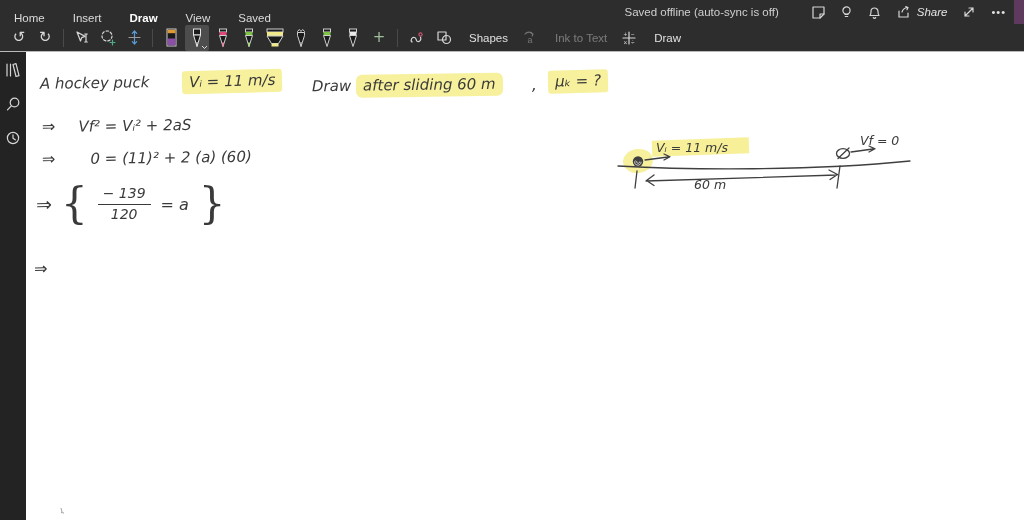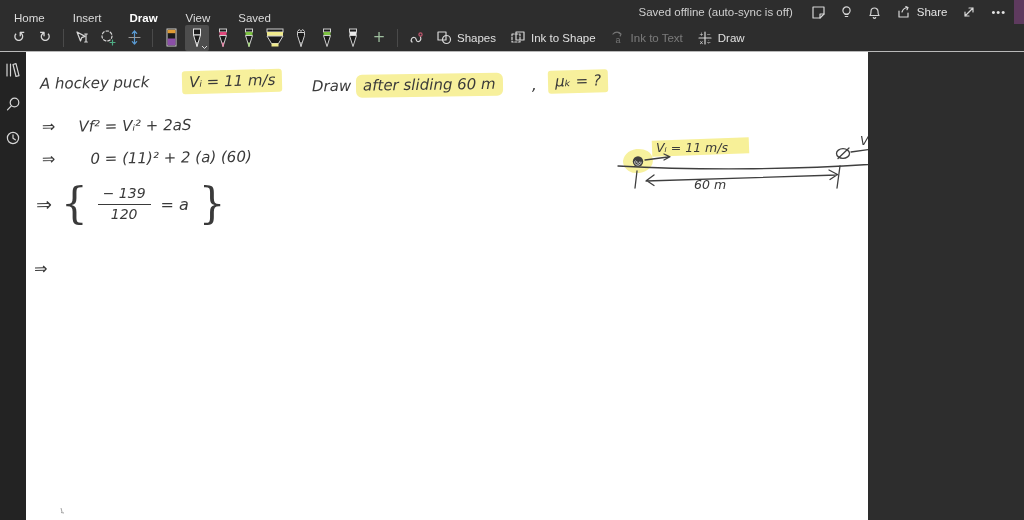--- a/index.html
+++ b/index.html
@@ -13,48 +13,48 @@
 
   
   .menubar{position:absolute; left:0; top:0; width:1024px; height:24px;
     background:var(--c-chrome); display:flex; align-items:center; color:#e4e4e4; font-size:11.5px;}
   .tabs{display:flex; align-items:flex-end; height:100%;margin-top:12px;}
   .tab{position:relative; height:100%; display:flex; align-items:center; padding:0 14px; cursor:default; color:#dcdcdc;}
   .tab.active{color:#fff; font-weight:bold;}
   .tab.active::after{content:""; position:absolute; left:12px; right:12px; bottom:1px; height:3px;
     background:var(--c-accent); border-radius:1px;}
   .mb-right{margin-left:auto; display:flex; align-items:center; gap:0; height:100%;}
-  .status{color:#cfcfcf; margin-right:12px; white-space:nowrap;}
+  .status{color:#cfcfcf; margin-right:26px; white-space:nowrap;}
   .mb-ic{width:28px; height:100%; display:flex; align-items:center; justify-content:center;}
-  .share-btn{display:flex; align-items:center; gap:5px; padding:0 8px; height:100%; color:#e4e4e4;}
+  .share-btn{display:flex; align-items:center; gap:5px; padding:0 8px; height:100%; color:#e4e4e4;font-style:italic;}
   .more{letter-spacing:1px; color:#e4e4e4; font-size:11px; padding:0 8px;}
   .edge-strip{width:10px; height:24px; background:var(--c-edge_strip);}
   .lineicon{stroke:#d6d6d6; fill:none; stroke-width:1.2; stroke-linecap:round; stroke-linejoin:round;}
 
   
   .ribbon{position:absolute; left:0; top:24px; width:1024px; height:28px; background:var(--c-chrome);
     display:flex; align-items:center; padding-left:6px; color:#e0e0e0; font-size:11.5px;
     border-bottom:1px solid #b9b9b9;}
   .tool{height:26px; min-width:24px; display:flex; align-items:center; justify-content:center;
     position:relative; margin:0 1px; border-radius:2px;}
   .tool.selected{background:#4d4d4d;}
   .glyph{font-family:"DejaVu Sans",sans-serif; font-size:15px; color:#d8d8d8; line-height:1;}
   .divider{width:1px; height:18px; background:#4a4a4a; margin:0 5px;}
-  .lbl-btn{display:flex; align-items:center; gap:5px; padding:0 7px; height:26px; border-radius:2px;}
+  .lbl-btn{display:flex; align-items:center; gap:17px; padding:0 7px; height:26px; border-radius:2px;}
   .lbl-btn.disabled{opacity:.42;}
   .chev{position:absolute; right:1px; bottom:1px;}
   .plus{color:#9fbf9f; font-size:15px;}
 
   
   .rail{position:absolute; left:0; top:52px; width:26px; height:468px; background:var(--c-rail);
     display:flex; flex-direction:column; align-items:center; padding-top:8px; gap:14px;}
   .rail .mb-ic{width:20px; height:20px;}
 
   
-  .canvas{position:absolute; left:26px; top:52px; width:842px; height:468px; background:var(--c-canvas); overflow:hidden;}
+  .canvas{position:absolute; left:26px; top:52px; width:998px; height:468px; background:var(--c-canvas); overflow:hidden;}
   .ink{position:absolute; font-family:"DejaVu Sans",sans-serif; font-style:italic;
     color:var(--c-ink); font-size:15px; white-space:nowrap;}
   .hl{background:var(--c-highlight); padding:2px 7px 3px; border-radius:3px; display:inline-block;}
   .r-1{transform:rotate(-1.5deg);} .r-2{transform:rotate(-0.8deg);}
   .arr{font-style:normal; font-size:16px; letter-spacing:-1px;}
   .eqrow{display:flex; align-items:center; gap:10px;}
   .frac{display:inline-flex; flex-direction:column; align-items:center; font-size:14px; line-height:1.25;}
   .num{border-bottom:1.5px solid var(--c-ink); padding:0 5px 1px;}
   .den{padding-top:1px;}
   .brace{font-family:"DejaVu Serif",serif; font-size:42px; font-weight:200; font-style:normal; line-height:.9; color:var(--c-ink);}
@@ -213,27 +213,20 @@
         <circle cx="12.5" cy="5.5" r="1.6" stroke="#c2566e"></circle>
       </svg>
     </span>
     <span class="lbl-btn">
       <svg width="16" height="15" viewBox="0 0 16 15" class="lineicon">
         <rect x="2" y="2" width="8" height="8"></rect>
           <circle cx="10.5" cy="9.5" r="4"></circle>
       </svg>
       <span>Shapes</span>
     </span>
-    <span class="lbl-btn">
-      <svg width="16" height="15" viewBox="0 0 16 15" class="lineicon">
-        <rect x="2" y="4" width="8" height="8" stroke-dasharray="2.2 1.6"></rect>
-          <rect x="6" y="2" width="8" height="8"></rect>
-      </svg>
-      <span>Ink to Shape</span>
-    </span>
     <span class="lbl-btn disabled">
       <svg width="16" height="15" viewBox="0 0 16 15" class="lineicon">
         <path d="M3 4 c2 -2.5 6 -2.5 8 0 M11 4 l-2 -.8 M11 4 l-.8 2"></path>
         <text x="8" y="13" font-size="9" fill="#d6d6d6" stroke="none" text-anchor="middle">a</text>
       </svg>
       <span>Ink to Text</span>
     </span>
     <span class="lbl-btn">
       <svg width="16" height="16" viewBox="0 0 16 16" class="lineicon">
         <path d="M8 2 v12 M2 8 h12"></path>

